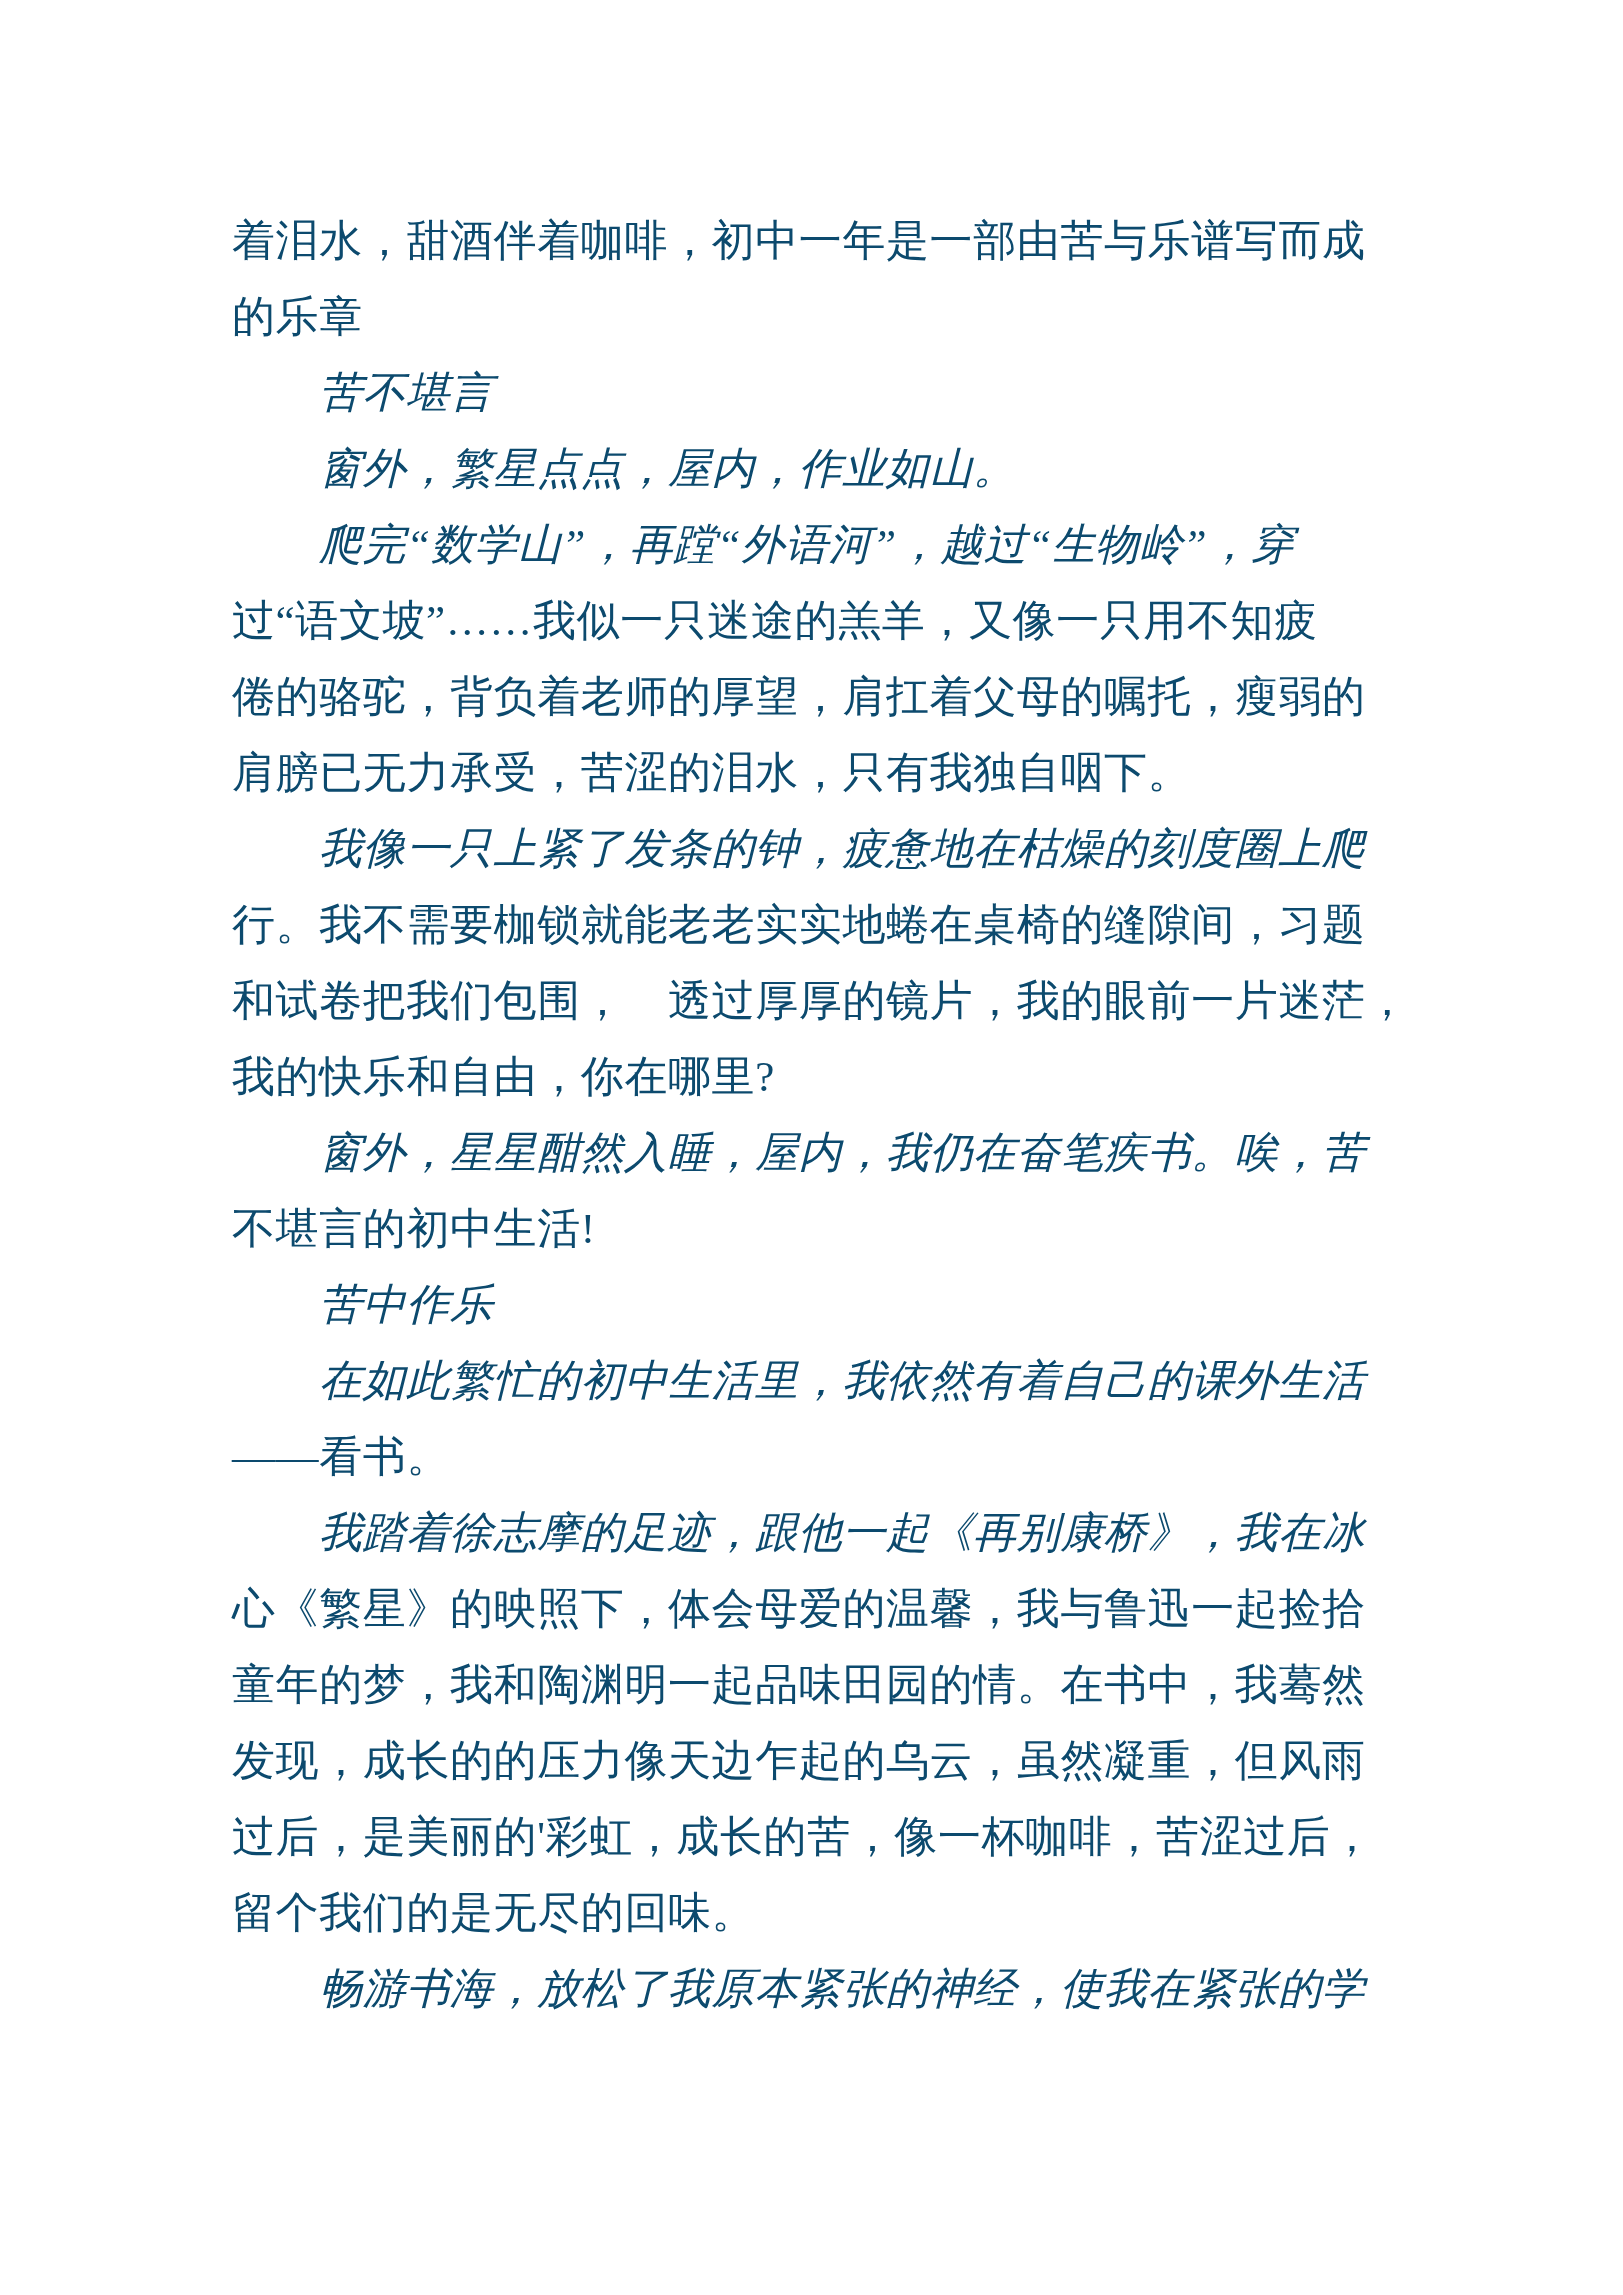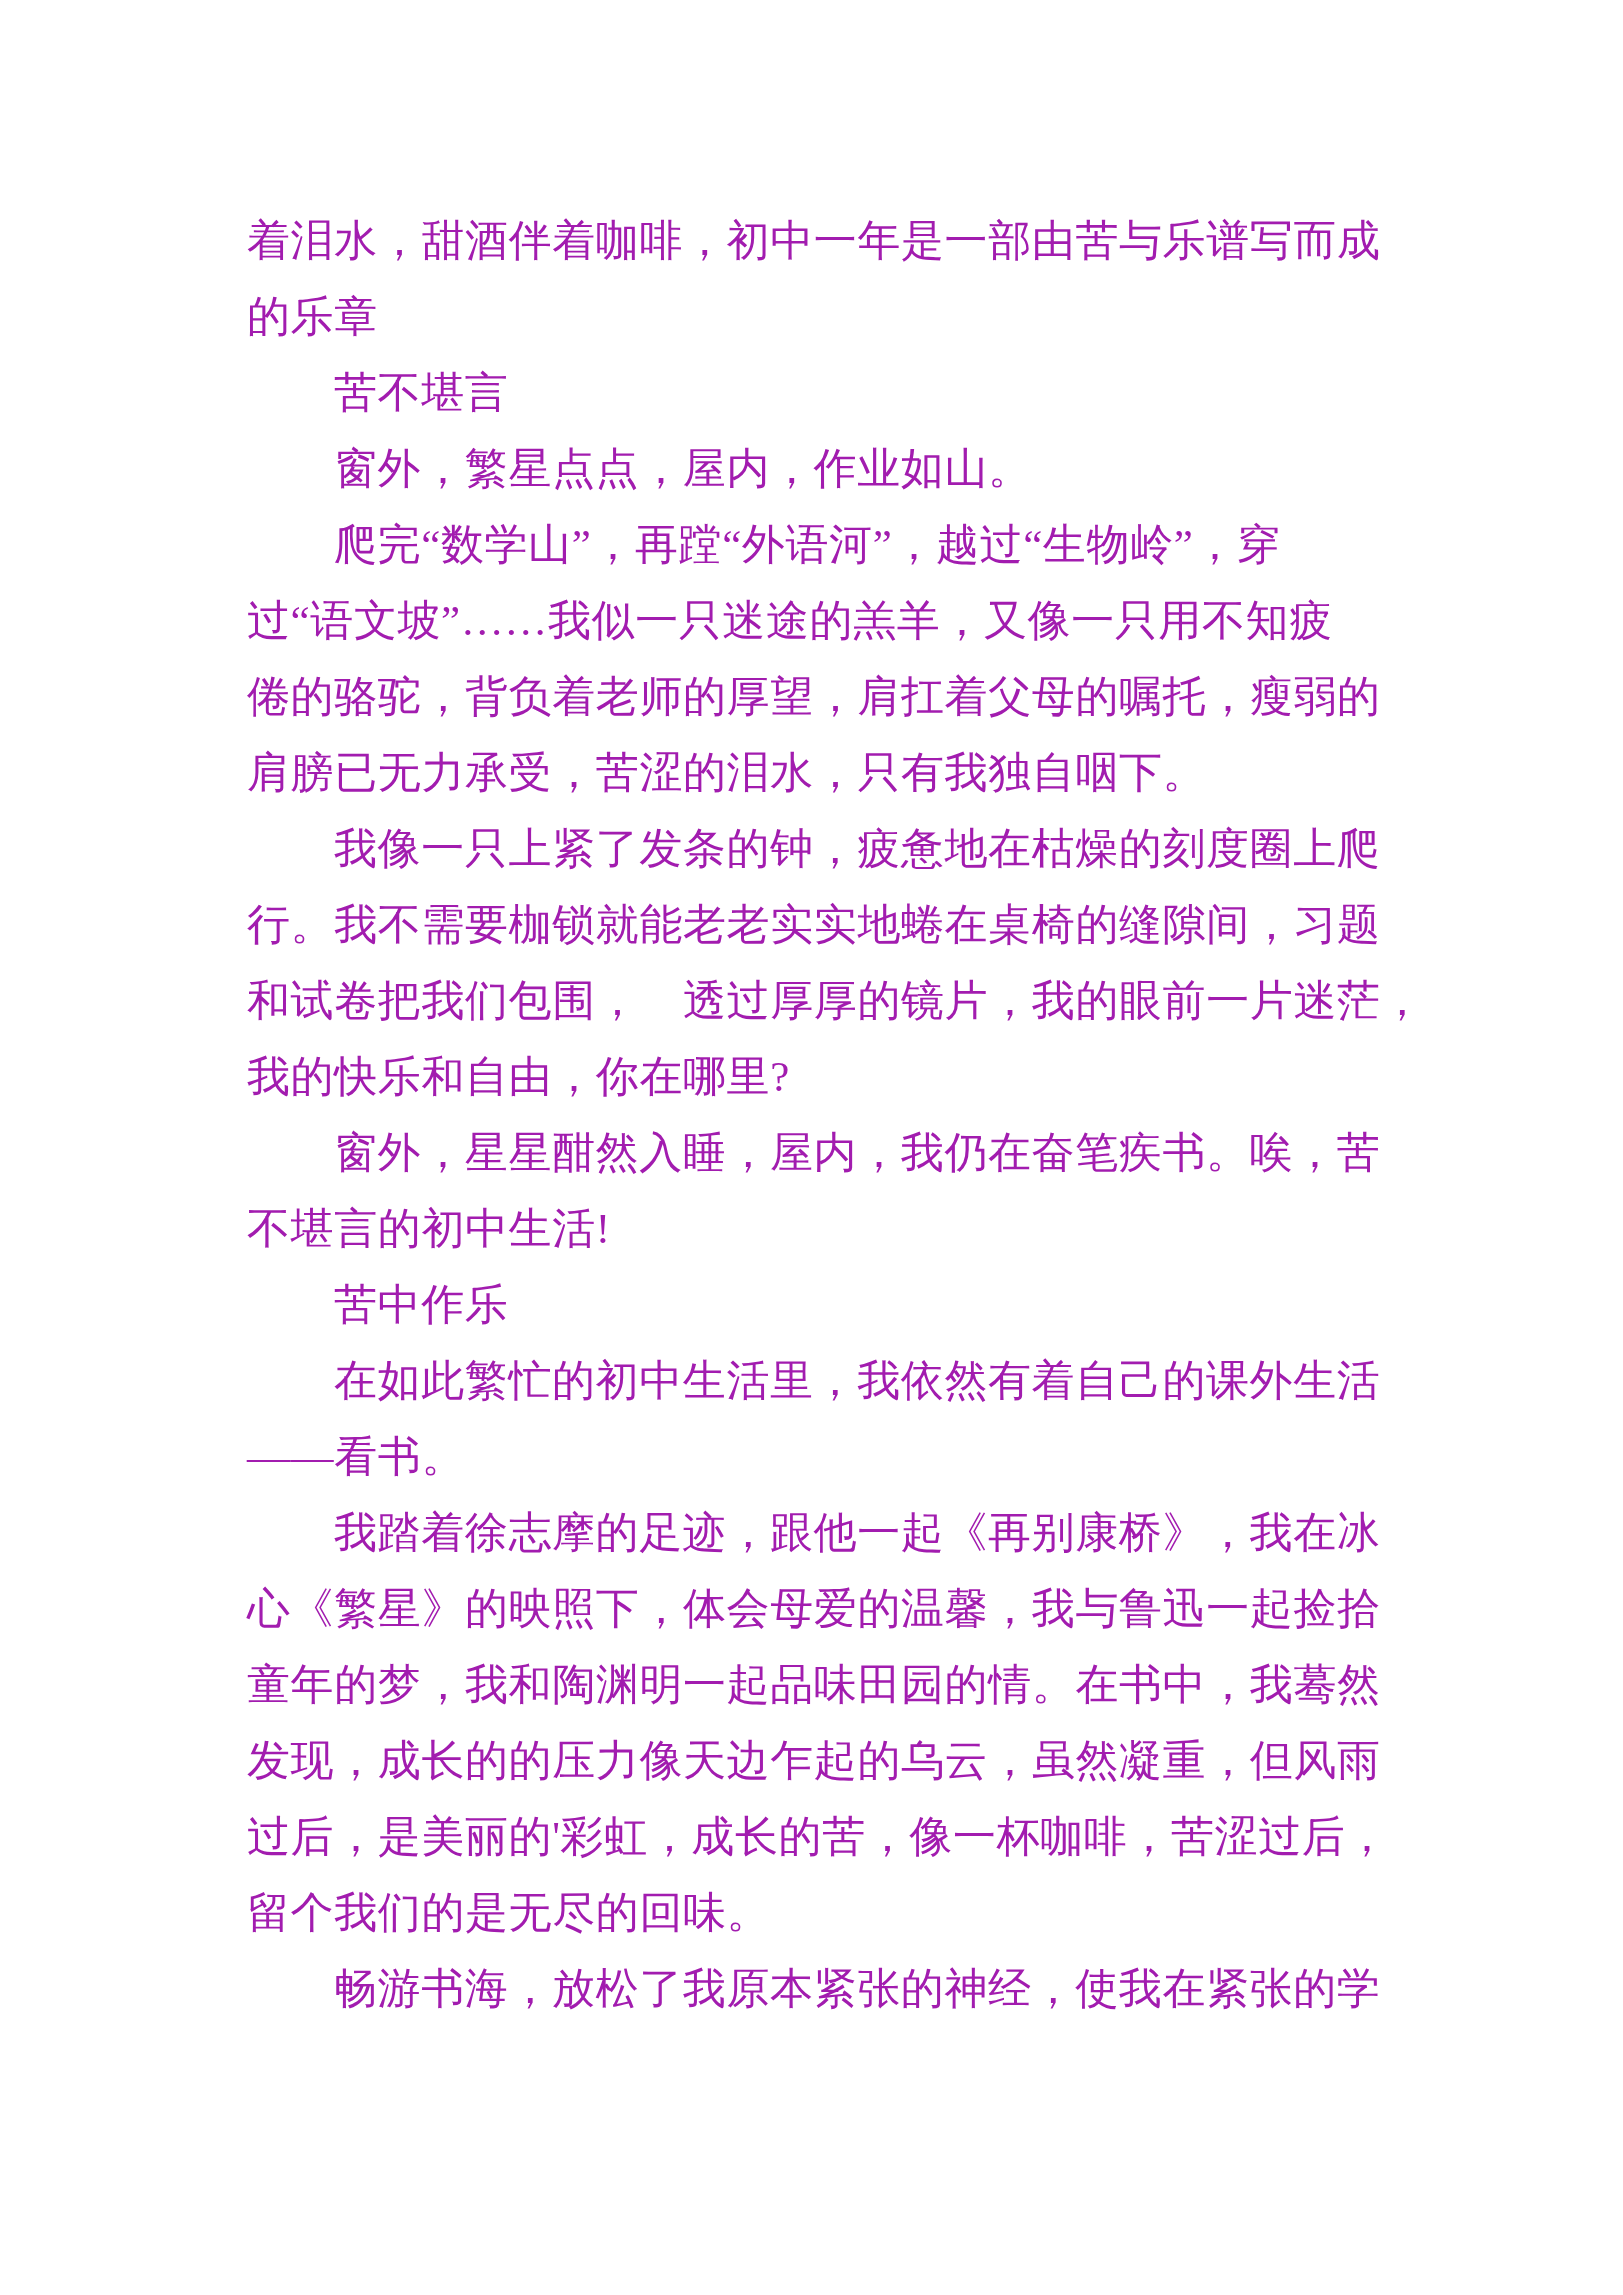--- a/index.html
+++ b/index.html
@@ -16,36 +16,37 @@
   .doc-page {
     position: absolute;
     left: 0;
     top: 0;
     width: 1623px;
     height: 2295px;
     background: #ffffff;
   }
   .text-block {
     position: absolute;
-    left: 247px;
+    left: 232px;
     top: 203px;
     width: 1211px;
     font-family: "Liberation Serif", serif;
     font-size: 43px;
     line-height: 76px;
     letter-spacing: 0.6px;
-    color: #a21caf;
+    color: #0c4a6e;
     white-space: pre;
   }
   .text-line {
     height: 76px;
     white-space: pre;
   }
   .text-line.indent {
     padding-left: 87px;
+    font-style: italic;
   }
 </style>
 </head>
 <body>
 
 <div class="doc-page">
   <div class="text-block" id="text-block"><div class="text-line">着泪水，甜酒伴着咖啡，初中一年是一部由苦与乐谱写而成</div><div class="text-line">的乐章</div><div class="text-line indent">苦不堪言</div><div class="text-line indent">窗外，繁星点点，屋内，作业如山。</div><div class="text-line indent">爬完“数学山”，再蹚“外语河”，越过“生物岭”，穿</div><div class="text-line">过“语文坡”……我似一只迷途的羔羊，又像一只用不知疲</div><div class="text-line">倦的骆驼，背负着老师的厚望，肩扛着父母的嘱托，瘦弱的</div><div class="text-line">肩膀已无力承受，苦涩的泪水，只有我独自咽下。</div><div class="text-line indent">我像一只上紧了发条的钟，疲惫地在枯燥的刻度圈上爬</div><div class="text-line">行。我不需要枷锁就能老老实实地蜷在桌椅的缝隙间，习题</div><div class="text-line">和试卷把我们包围，　透过厚厚的镜片，我的眼前一片迷茫，</div><div class="text-line">我的快乐和自由，你在哪里?</div><div class="text-line indent">窗外，星星酣然入睡，屋内，我仍在奋笔疾书。唉，苦</div><div class="text-line">不堪言的初中生活!</div><div class="text-line indent">苦中作乐</div><div class="text-line indent">在如此繁忙的初中生活里，我依然有着自己的课外生活</div><div class="text-line">——看书。</div><div class="text-line indent">我踏着徐志摩的足迹，跟他一起《再别康桥》，我在冰</div><div class="text-line">心《繁星》的映照下，体会母爱的温馨，我与鲁迅一起捡拾</div><div class="text-line">童年的梦，我和陶渊明一起品味田园的情。在书中，我蓦然</div><div class="text-line">发现，成长的的压力像天边乍起的乌云，虽然凝重，但风雨</div><div class="text-line">过后，是美丽的'彩虹，成长的苦，像一杯咖啡，苦涩过后，</div><div class="text-line">留个我们的是无尽的回味。</div><div class="text-line indent">畅游书海，放松了我原本紧张的神经，使我在紧张的学</div></div>
 </div>
 
 

